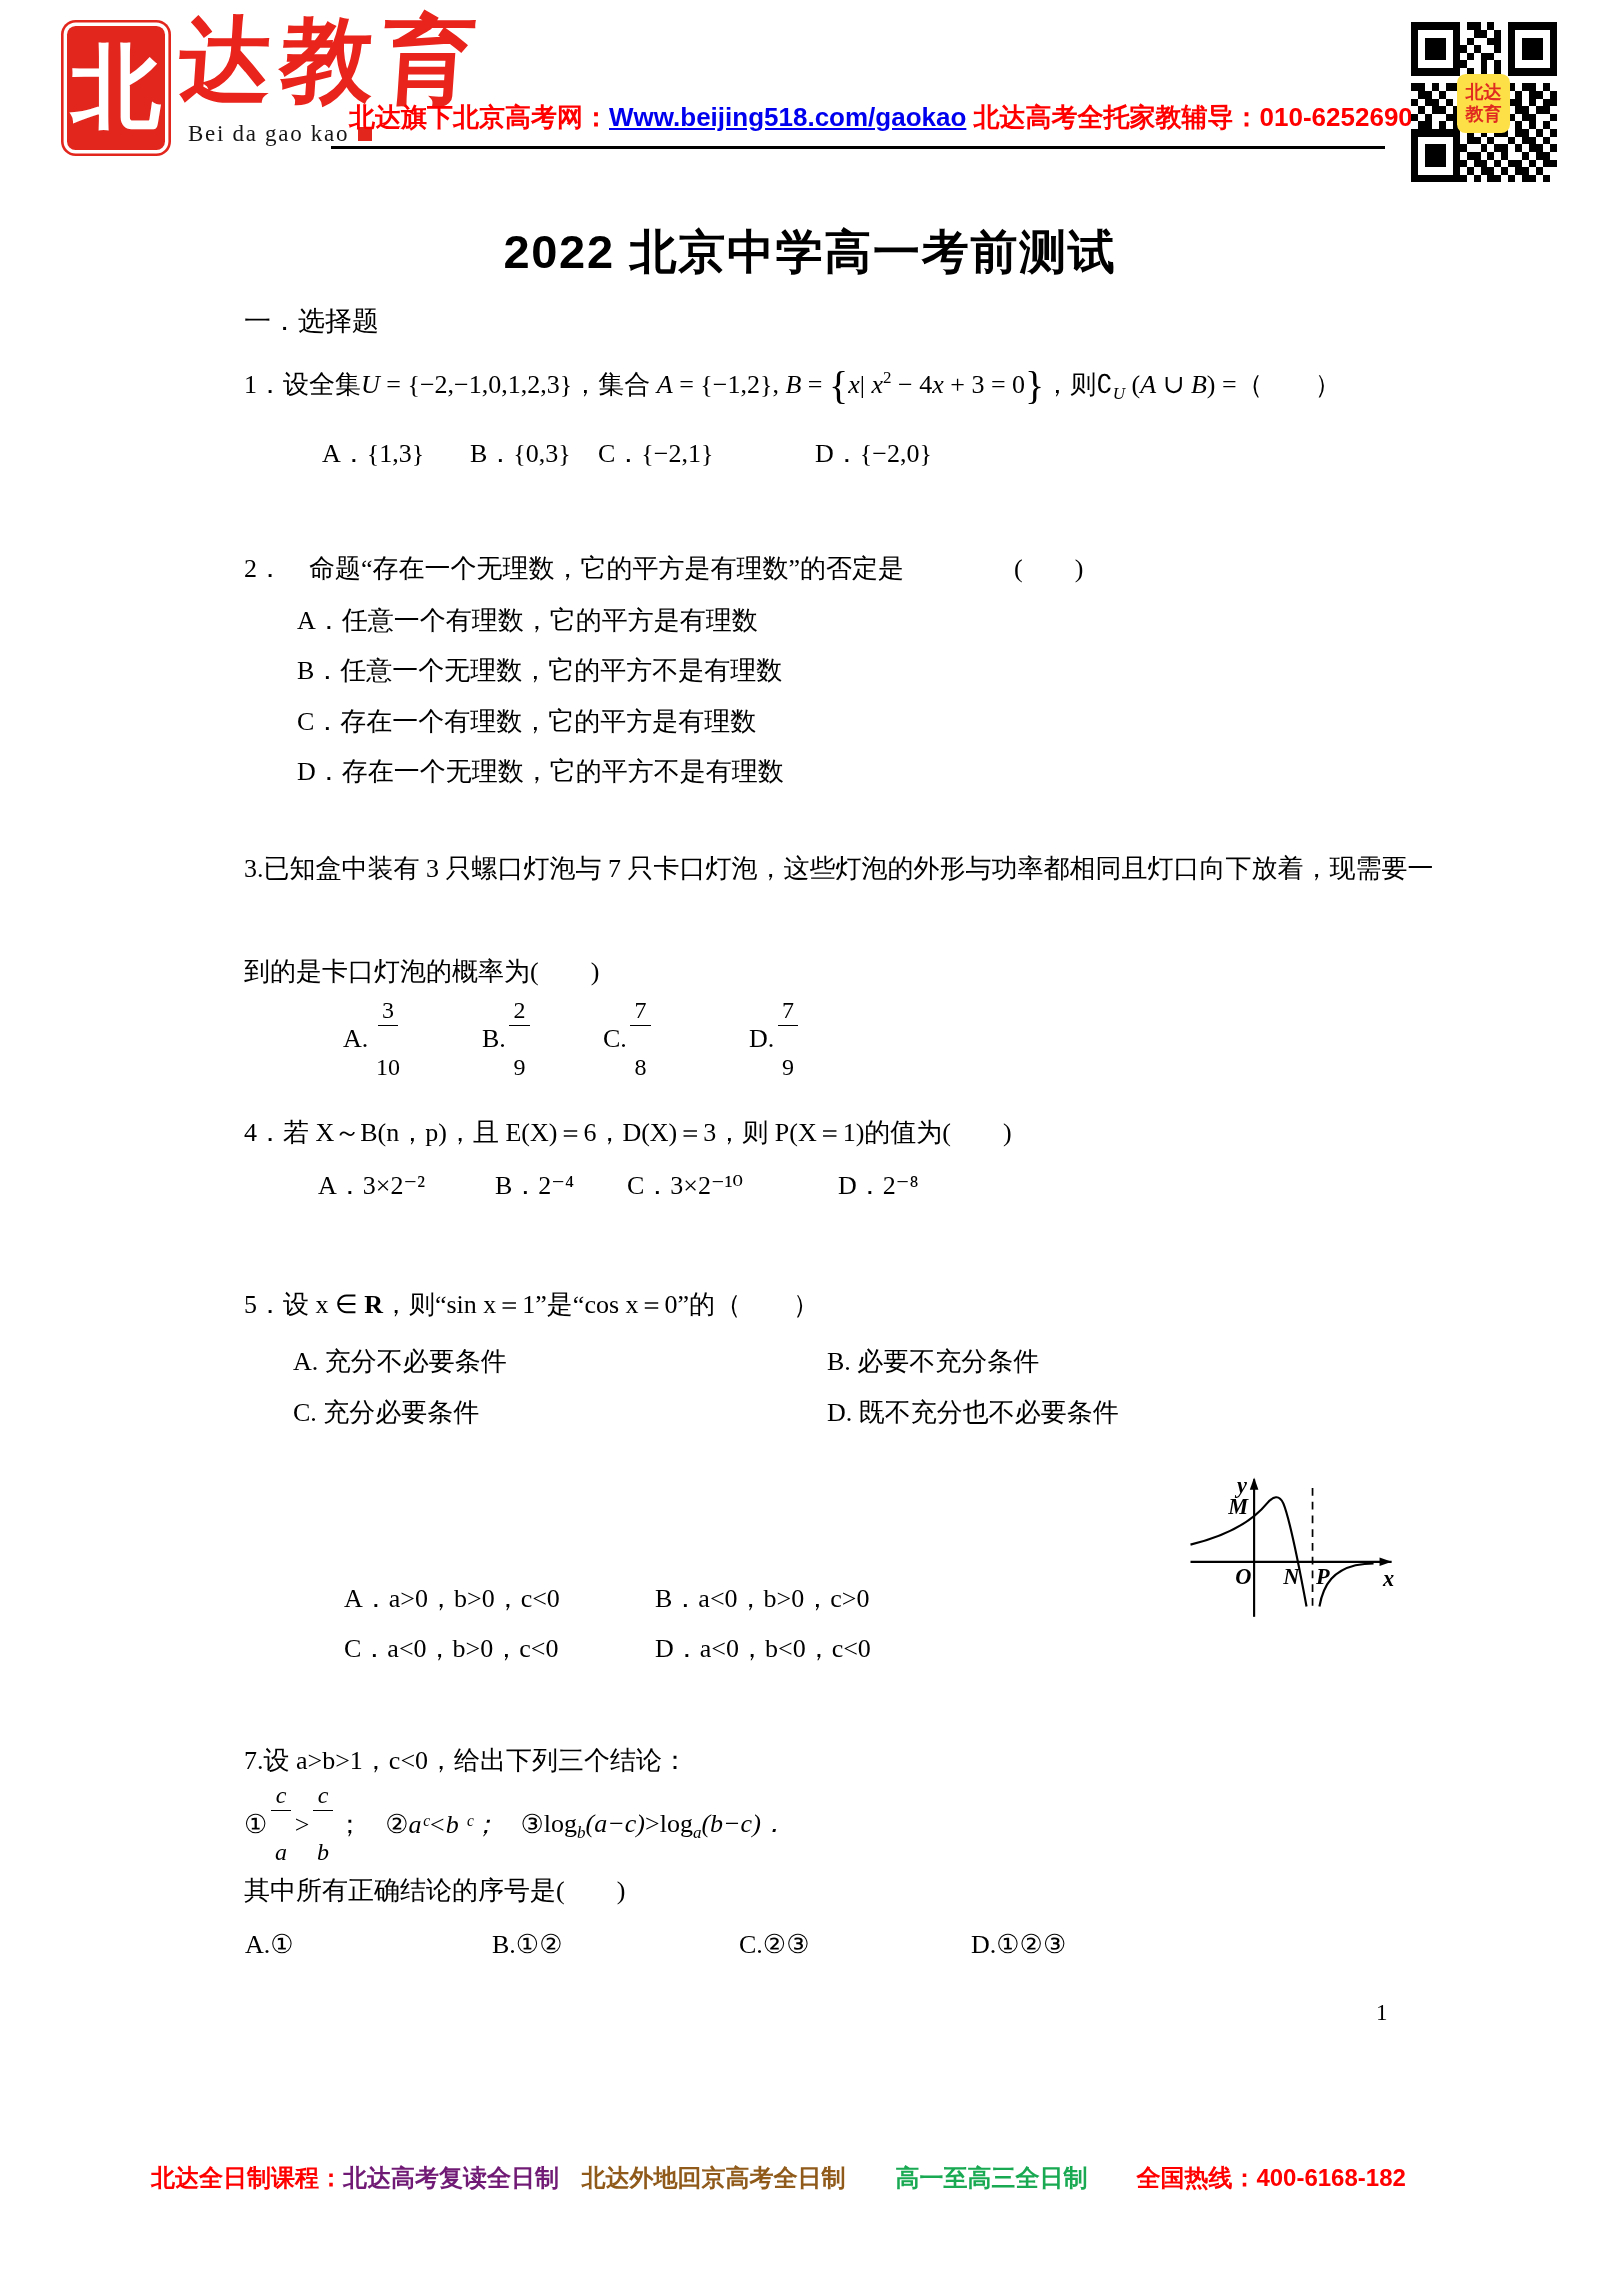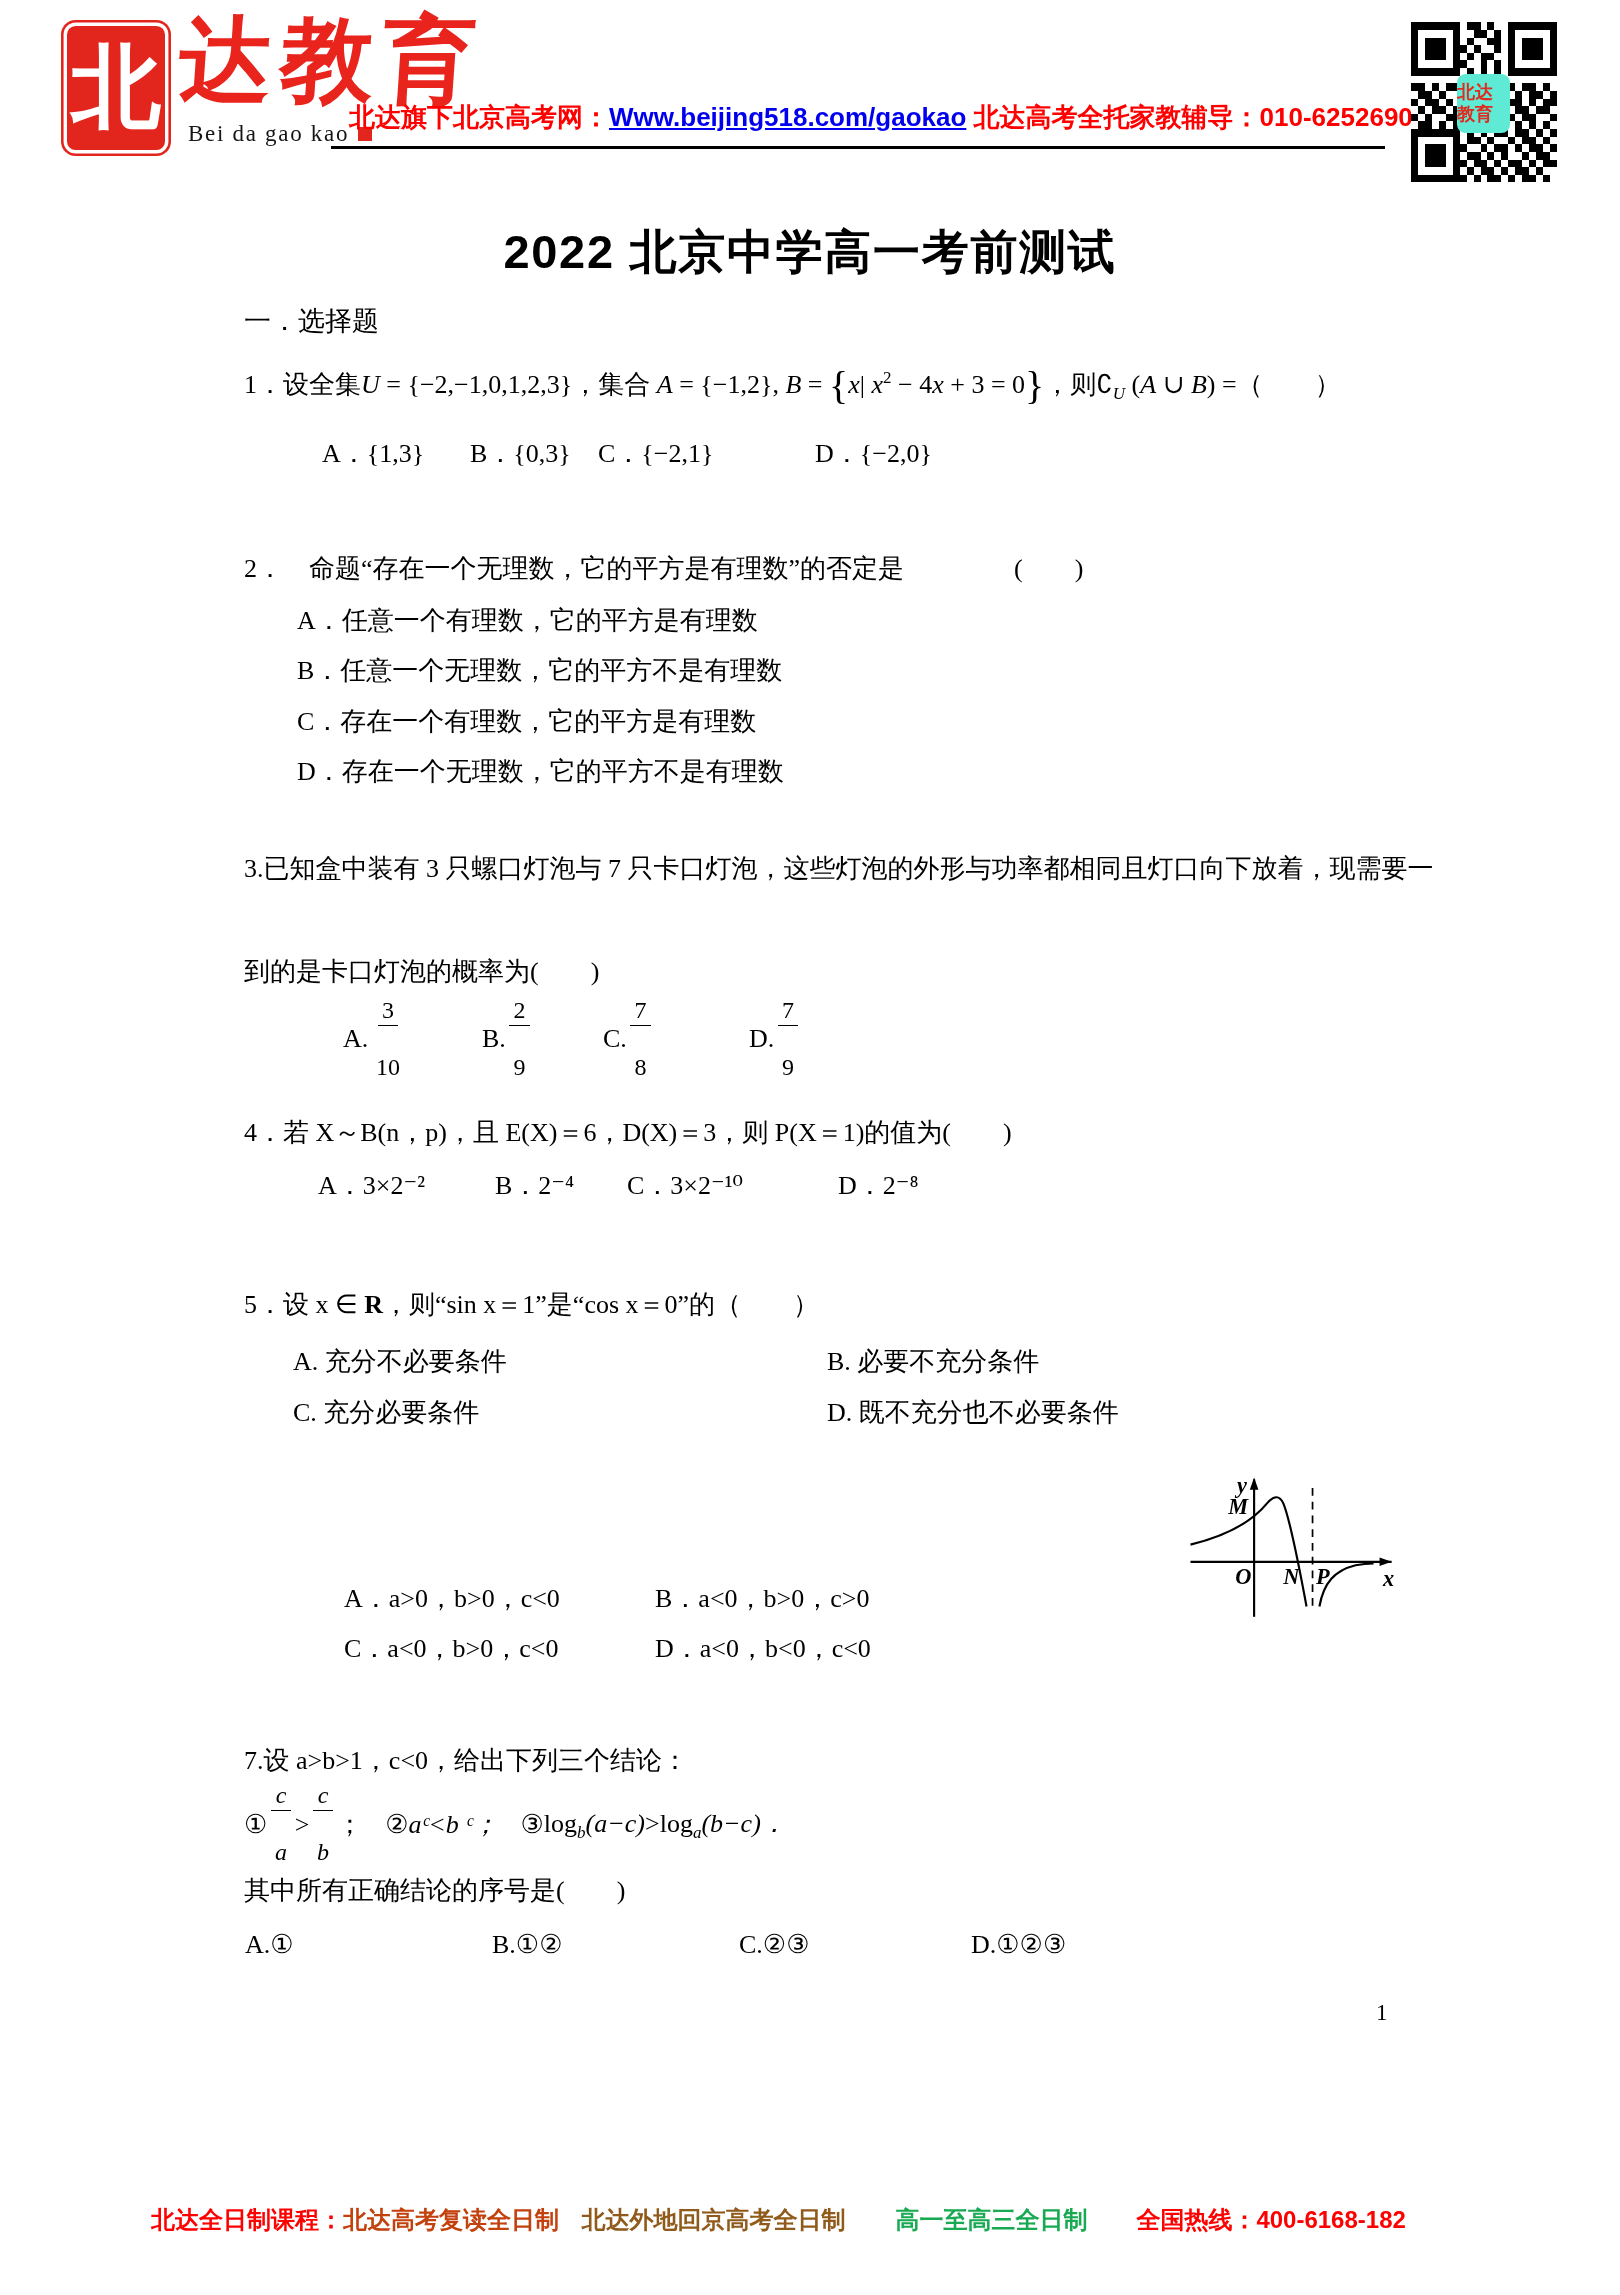--- a/index.html
+++ b/index.html
@@ -33,22 +33,22 @@
     font-family:"Liberation Sans","DejaVu Sans",sans-serif;
   }
   .site-line .red { color:#ff0000; }
   .site-line a.link { color:#0000ee; text-decoration:underline; cursor:pointer; }
   .divider { left:331px; top:146px; width:1054px; height:3.4px; background:#000; }
 
   .qr { left:1411px; top:22.4px; width:146px; height:160px;
         display:grid; grid-template-columns:repeat(21,1fr); grid-template-rows:repeat(21,1fr); }
   .qr .c1 { background:#000; } .qr .c0 { background:#fff; }
   .qr-label {
-    left:1457px; top:74px; width:53px; height:59px; background:#5eead4; border-radius:8.6px;
-    display:flex; flex-direction:column; justify-content:center;
+    left:1457px; top:74px; width:53px; height:59px; background:#fde047; border-radius:8.6px;
+    display:flex; flex-direction:column; align-items:center; justify-content:center;
     color:#e02b20; font-weight:bold; font-size:18px; line-height:1.2;
   }
 
   
   .title { left:0; right:0; top:221px; text-align:center; font-size:47px; font-weight:bold;
            font-family:"Liberation Sans","DejaVu Sans",sans-serif; letter-spacing:1.7px; }
   .section { left:244px; top:303px; font-size:27px; }
 
   
   .stem { font-size:26px; white-space:nowrap; }
@@ -694,17 +694,17 @@
   </div>
   <div class="abs stem q7-s2">其中所有正确结论的序号是(　　)</div>
   <span class="opt-abs q7-a">A.①</span>
   <span class="opt-abs q7-b">B.①②</span>
   <span class="opt-abs q7-c">C.②③</span>
   <span class="opt-abs q7-d">D.①②③</span>
 
   <div class="abs pagenum">1</div>
 
   <div class="abs footer">
-    <span class="seg" style="color: rgb(255, 0, 0);">北达全日制课程：</span><span class="seg" style="color: #c2410c; margin-top: 42px;">北达高考复读全日制</span><span class="seg g1" style="color: rgb(143, 90, 26);">北达外地回京高考全日制</span><span class="seg g2" style="color: rgb(24, 169, 82);">高一至高三全日制</span><span class="seg g3" style="color: rgb(255, 0, 0);">全国热线：400-6168-182</span>
+    <span class="seg" style="color: rgb(255, 0, 0);">北达全日制课程：</span><span class="seg" style="color: #701a75;">北达高考复读全日制</span><span class="seg g1" style="color: rgb(143, 90, 26);">北达外地回京高考全日制</span><span class="seg g2" style="color: rgb(24, 169, 82);">高一至高三全日制</span><span class="seg g3" style="color: rgb(255, 0, 0);">全国热线：400-6168-182</span>
   </div>
 
 </div>
 
 
 </body></html>

